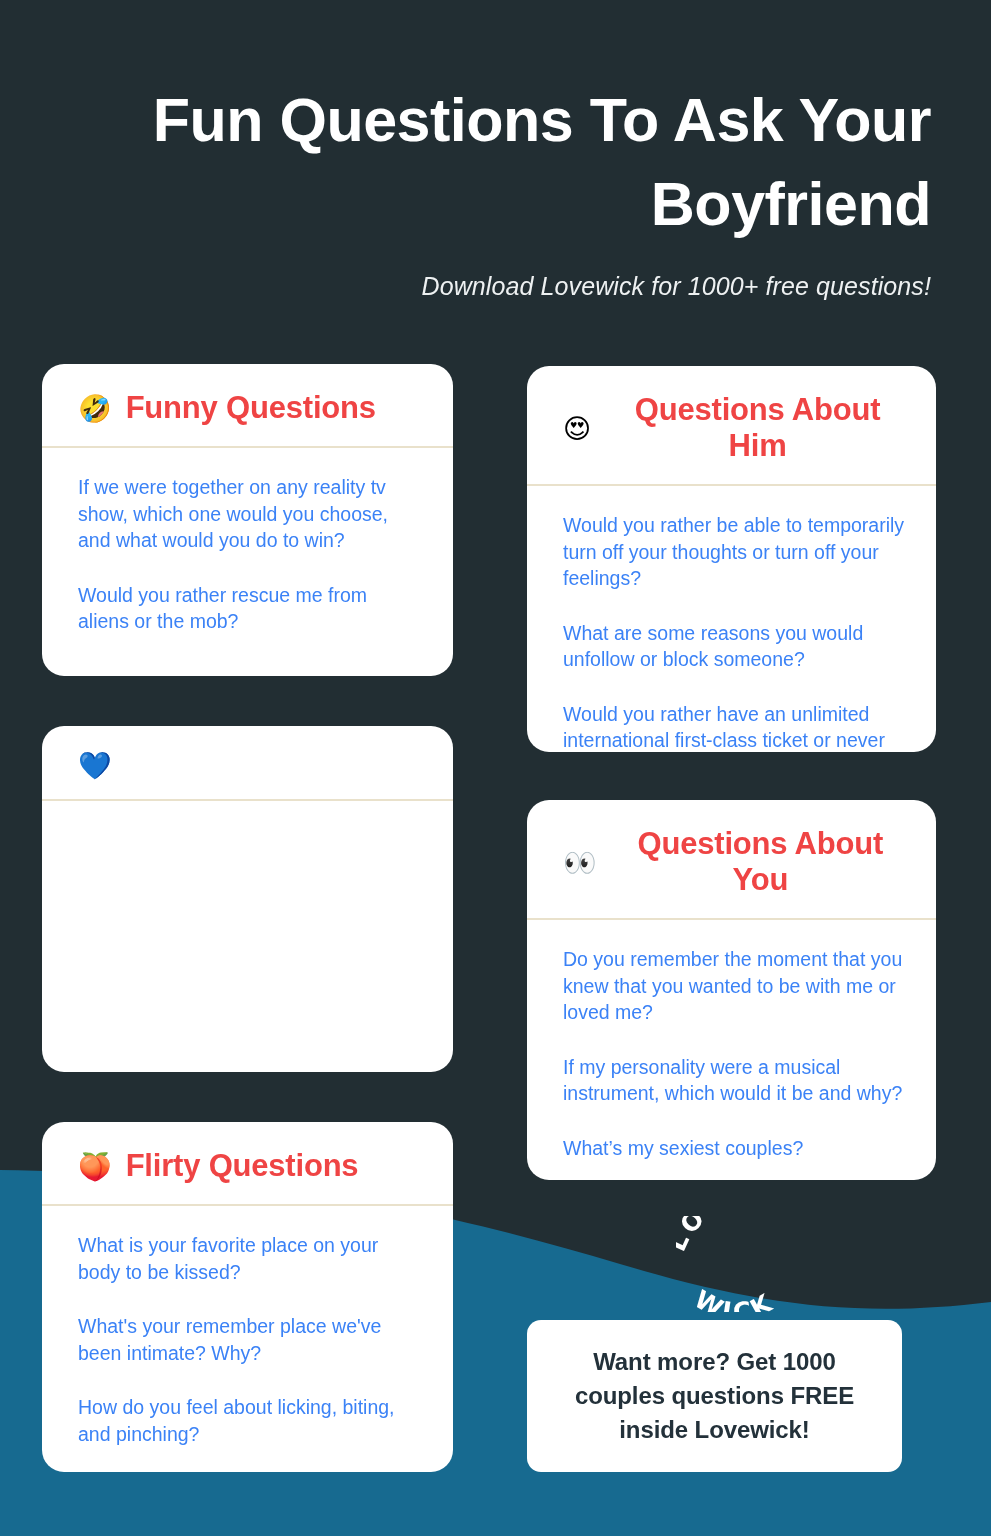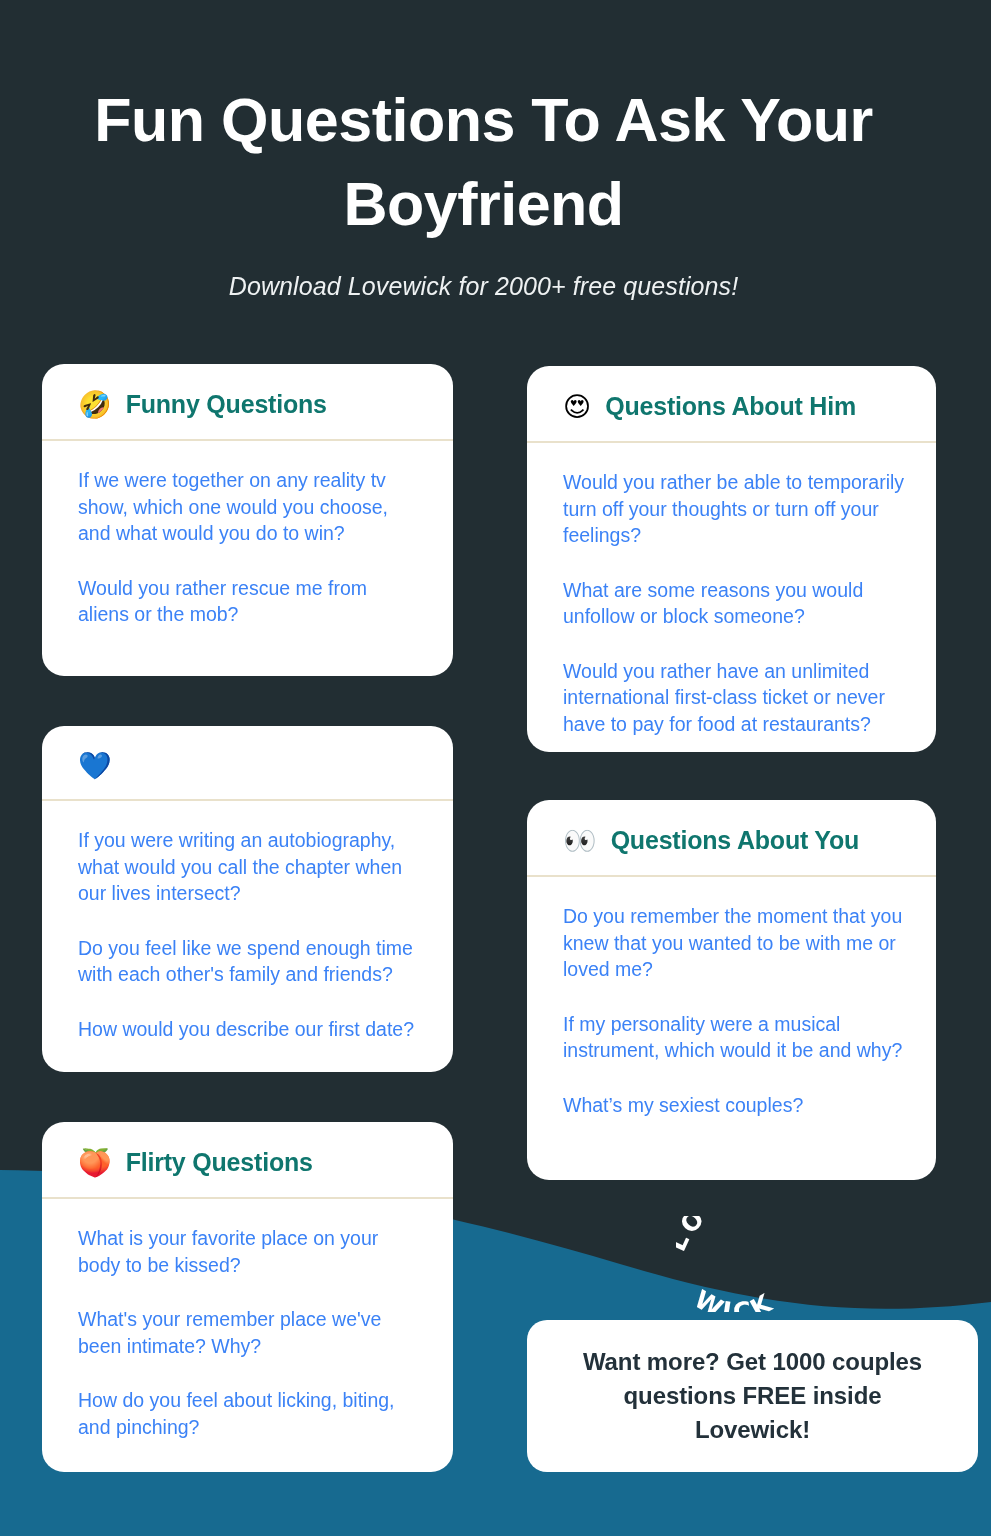--- a/index.html
+++ b/index.html
@@ -26,21 +26,21 @@
     z-index: 0;
     pointer-events: none;
   }
   .wave-layer svg { display: block; width: 991px; height: 406px; }
 
   
   .header {
     position: relative;
     z-index: 2;
     padding: 78px 60px 0 36px;
-    text-align: center;
+    text-align: right;
   }
   .page-title {
     color: #ffffff;
     font-size: 61px;
     line-height: 1.38;
     font-weight: 700;
     letter-spacing: -0.5px;
   }
   .page-subtitle {
     margin-top: 26px;
@@ -74,24 +74,25 @@
     gap: 14px;
     padding: 26px 26px 20px 36px;
     border-bottom: 2px solid #e9e1cb;
   }
   .card-emoji {
     font-size: 27px;
     line-height: 1;
     font-family: "DejaVu Sans", sans-serif;
   }
   .card-title {
-    color: #0f766e;
-    font-size: 25px;
+    color: #ef4444;
+    font-size: 31px;
     font-weight: 700;
     letter-spacing: -0.2px;
+    text-align: center;
   }
 
   .card-body {
     padding: 26px 30px 22px 36px;
   }
   .question {
     color: #3b82f6;
     font-size: 19.5px;
     line-height: 1.36;
     margin-bottom: 28px;
@@ -115,24 +116,24 @@
     height: 96px;
   }
   .brand svg { display: block; width: 130px; height: 96px; }
 
   
   .cta {
     position: absolute;
     z-index: 3;
     left: 527px;
     top: 1320px;
-    width: 451px;
+    width: 375px;
     height: 152px;
     background: #ffffff;
-    border-radius: 20px;
+    border-radius: 14px;
     display: flex;
     align-items: center;
     justify-content: center;
     padding: 0 44px;
   }
   .cta-text {
     color: #23313a;
     font-size: 24px;
     font-weight: 700;
     line-height: 1.42;
@@ -145,21 +146,21 @@
 
 <div class="wave-layer">
   <svg viewBox="0 0 991 406" preserveAspectRatio="none" aria-hidden="true">
     <rect x="0" y="0" width="991" height="406" fill="#176a90"></rect>
     <path d="M0,0 L991,0 L991,172 C860,188 760,176 620,134 C470,90 300,44 0,40 Z" fill="#222e33"></path>
   </svg>
 </div>
 
 <div class="header">
   <h1 class="page-title">Fun Questions To Ask Your Boyfriend</h1>
-  <div class="page-subtitle">Download Lovewick for 2000+ free questions!</div>
+  <div class="page-subtitle">Download Lovewick for 1000+ free questions!</div>
 </div>
 
 <div class="board">
 
   <section class="card" id="card-funny">
     <div class="card-header">
       <span class="card-emoji">🤣</span>
       <h2 class="card-title">Funny Questions</h2>
     </div>
     <div class="card-body">
@@ -176,25 +177,20 @@
     <div class="card-body">
       <p class="question">Would you rather be able to temporarily turn off your thoughts or turn off your feelings?</p>
       <p class="question">What are some reasons you would unfollow or block someone?</p>
       <p class="question">Would you rather have an unlimited international first-class ticket or never have to pay for food at restaurants?</p>
     </div>
   </section>
 
   <section class="card" id="card-relationship">
     <div class="card-header">
       <span class="card-emoji">💙</span>
-    </div>
-    <div class="card-body">
-      <p class="question">If you were writing an autobiography, what would you call the chapter when our lives intersect?</p>
-      <p class="question">Do you feel like we spend enough time with each other's family and friends?</p>
-      <p class="question">How would you describe our first date?</p>
     </div>
   </section>
 
   <section class="card" id="card-about-you">
     <div class="card-header">
       <span class="card-emoji">👀</span>
       <h2 class="card-title">Questions About You</h2>
     </div>
     <div class="card-body">
       <p class="question">Do you remember the moment that you knew that you wanted to be with me or loved me?</p>

